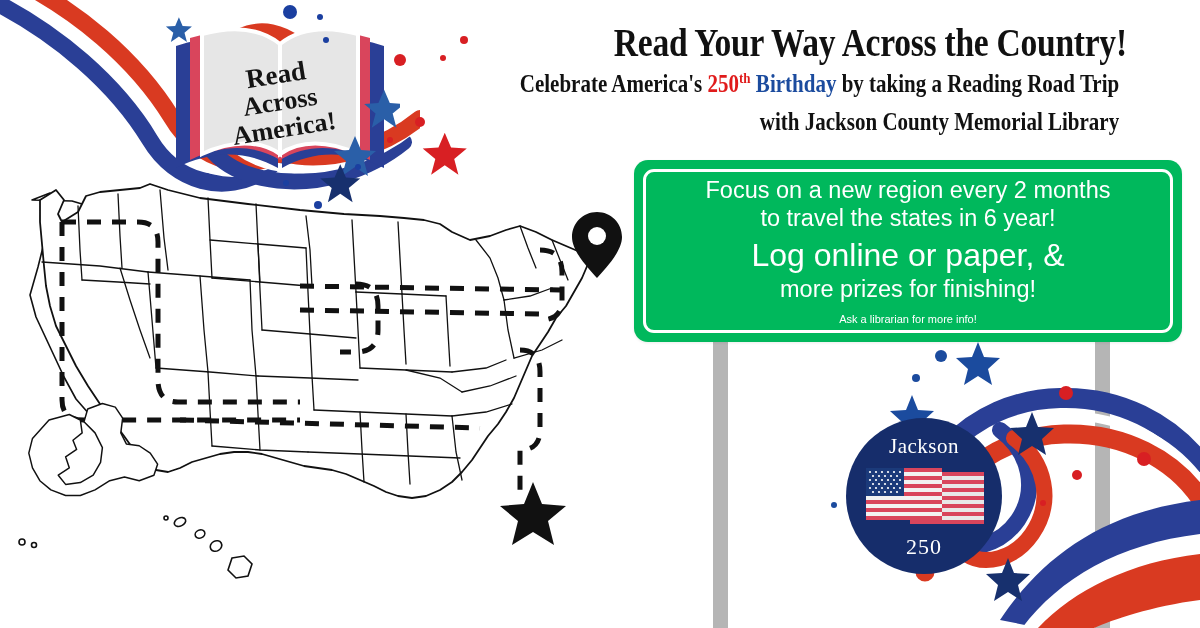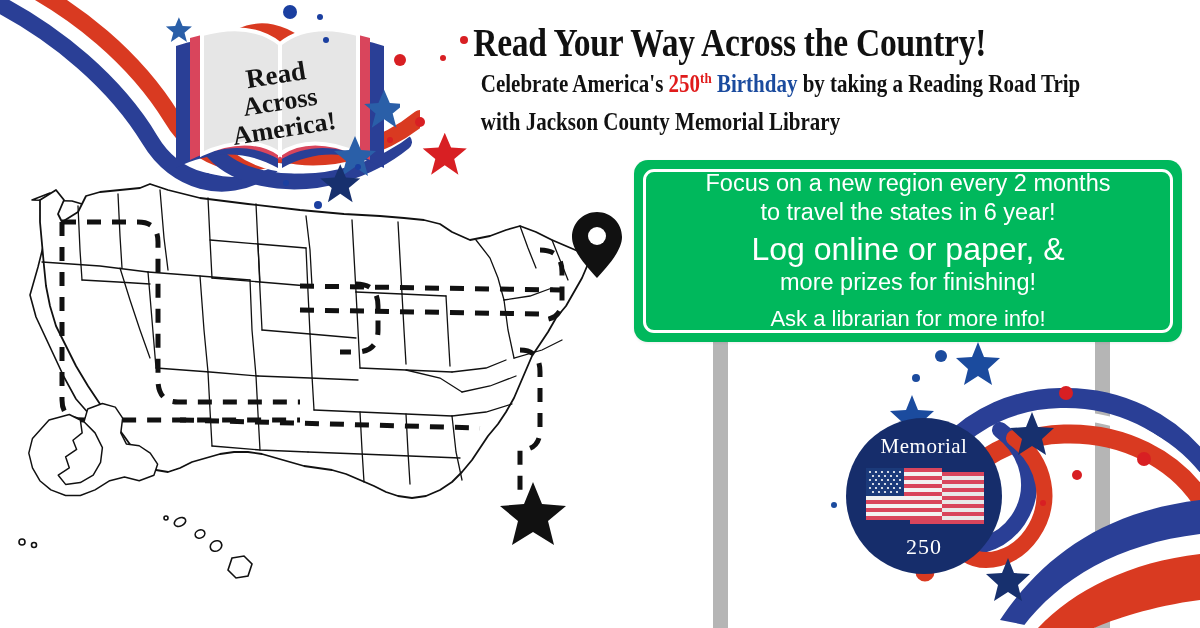--- a/index.html
+++ b/index.html
@@ -10,21 +10,21 @@
     position:relative;
   }
   #canvas { position:absolute; inset:0; width:1200px; height:628px; }
 
   
   .layer { position:absolute; inset:0; }
   .layer svg { position:absolute; top:0; left:0; }
 
   
   .headline-block {
-    position:absolute; left:420px; top:22px; width:760px; text-align:left;
+    position:absolute; left:420px; top:22px; width:760px; text-align:right;
   }
   .headline {
     font-family:"Liberation Serif", serif;
     font-weight:bold;
     font-size:39px;
     letter-spacing:-0.3px;
     color:#111111;
     transform:scaleX(0.86);
     transform-origin:center top;
     white-space:nowrap;
@@ -75,21 +75,21 @@
     position:absolute; inset:9px;
     border:3px solid #ffffff;
     border-radius:11px;
     display:flex; flex-direction:column;
     align-items:center; justify-content:center;
     padding:6px 14px;
   }
   .sign-line { color:#ffffff; text-align:center; line-height:1.2; white-space:nowrap; }
   .sl-big   { font-size:23.5px; }
   .sl-big2  { font-size:32px; margin-top:4px; }
-  .sl-small { font-size:22px; margin-top:10px; }
+  .sl-small { font-size:11px; margin-top:10px; }
 
   
   .post { position:absolute; width:15px; background:#b5b5b5; top:340px; height:288px; }
   .post-left  { left:713px; }
   .post-right { left:1095px; }
 
   
   .badge { position:absolute; left:846px; top:418px; width:156px; height:156px; }
   .badge-circle {
     position:absolute; inset:0; border-radius:50%;
@@ -348,21 +348,21 @@
       <div class="sign-line sl-big">Focus on a new region every 2 months</div>
       <div class="sign-line sl-big">to travel the states in 6 year!</div>
       <div class="sign-line sl-big2">Log online or paper, &amp;</div>
       <div class="sign-line sl-big">more prizes for finishing!</div>
       <div class="sign-line sl-small">Ask a librarian for more info!</div>
     </div>
   </div>
 
   <div class="badge">
     <div class="badge-circle"></div>
-    <div class="badge-word">Memorial</div>
+    <div class="badge-word">Jackson</div>
     <svg class="badge-flags" viewBox="0 0 122 62">
 
       <g transform="translate(46,6)">
         <rect x="0" y="0" width="74" height="52" fill="#e8e8e8"></rect>
         <g fill="#d9455c">
           <rect x="0" y="0" width="74" height="4"></rect>
           <rect x="0" y="8" width="74" height="4"></rect>
           <rect x="0" y="16" width="74" height="4"></rect>
           <rect x="0" y="24" width="74" height="4"></rect>
           <rect x="0" y="32" width="74" height="4"></rect>

